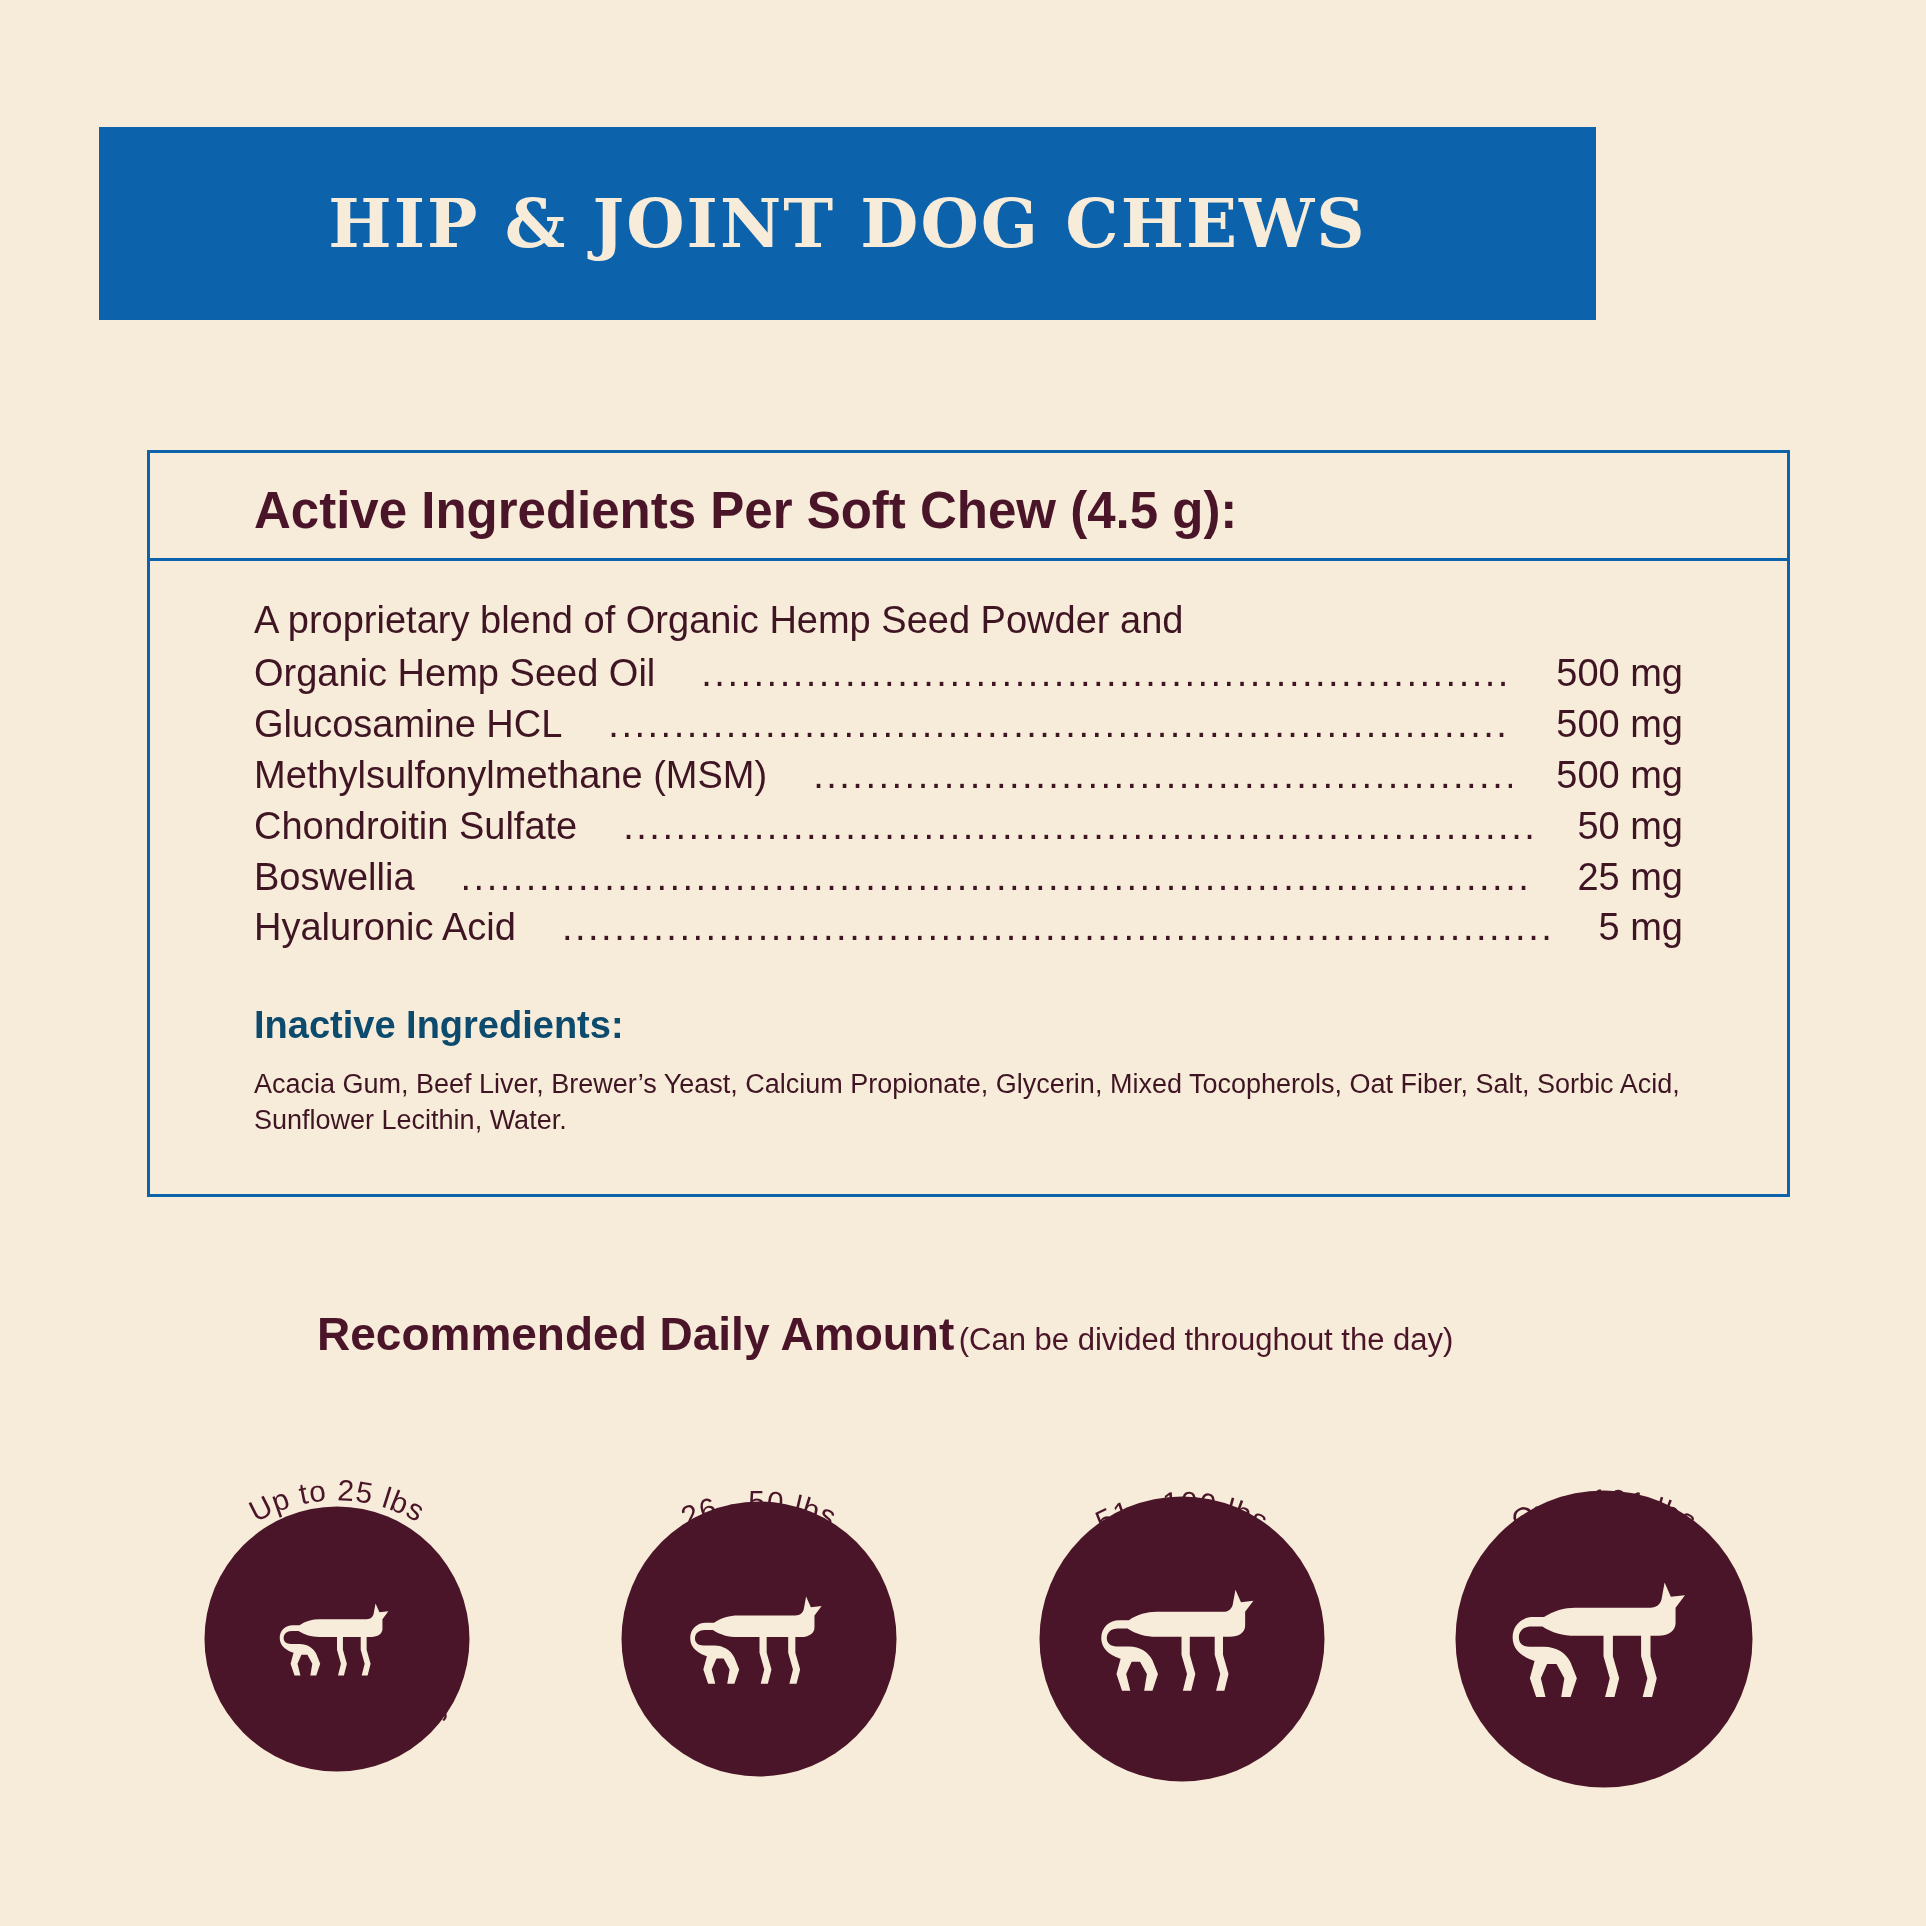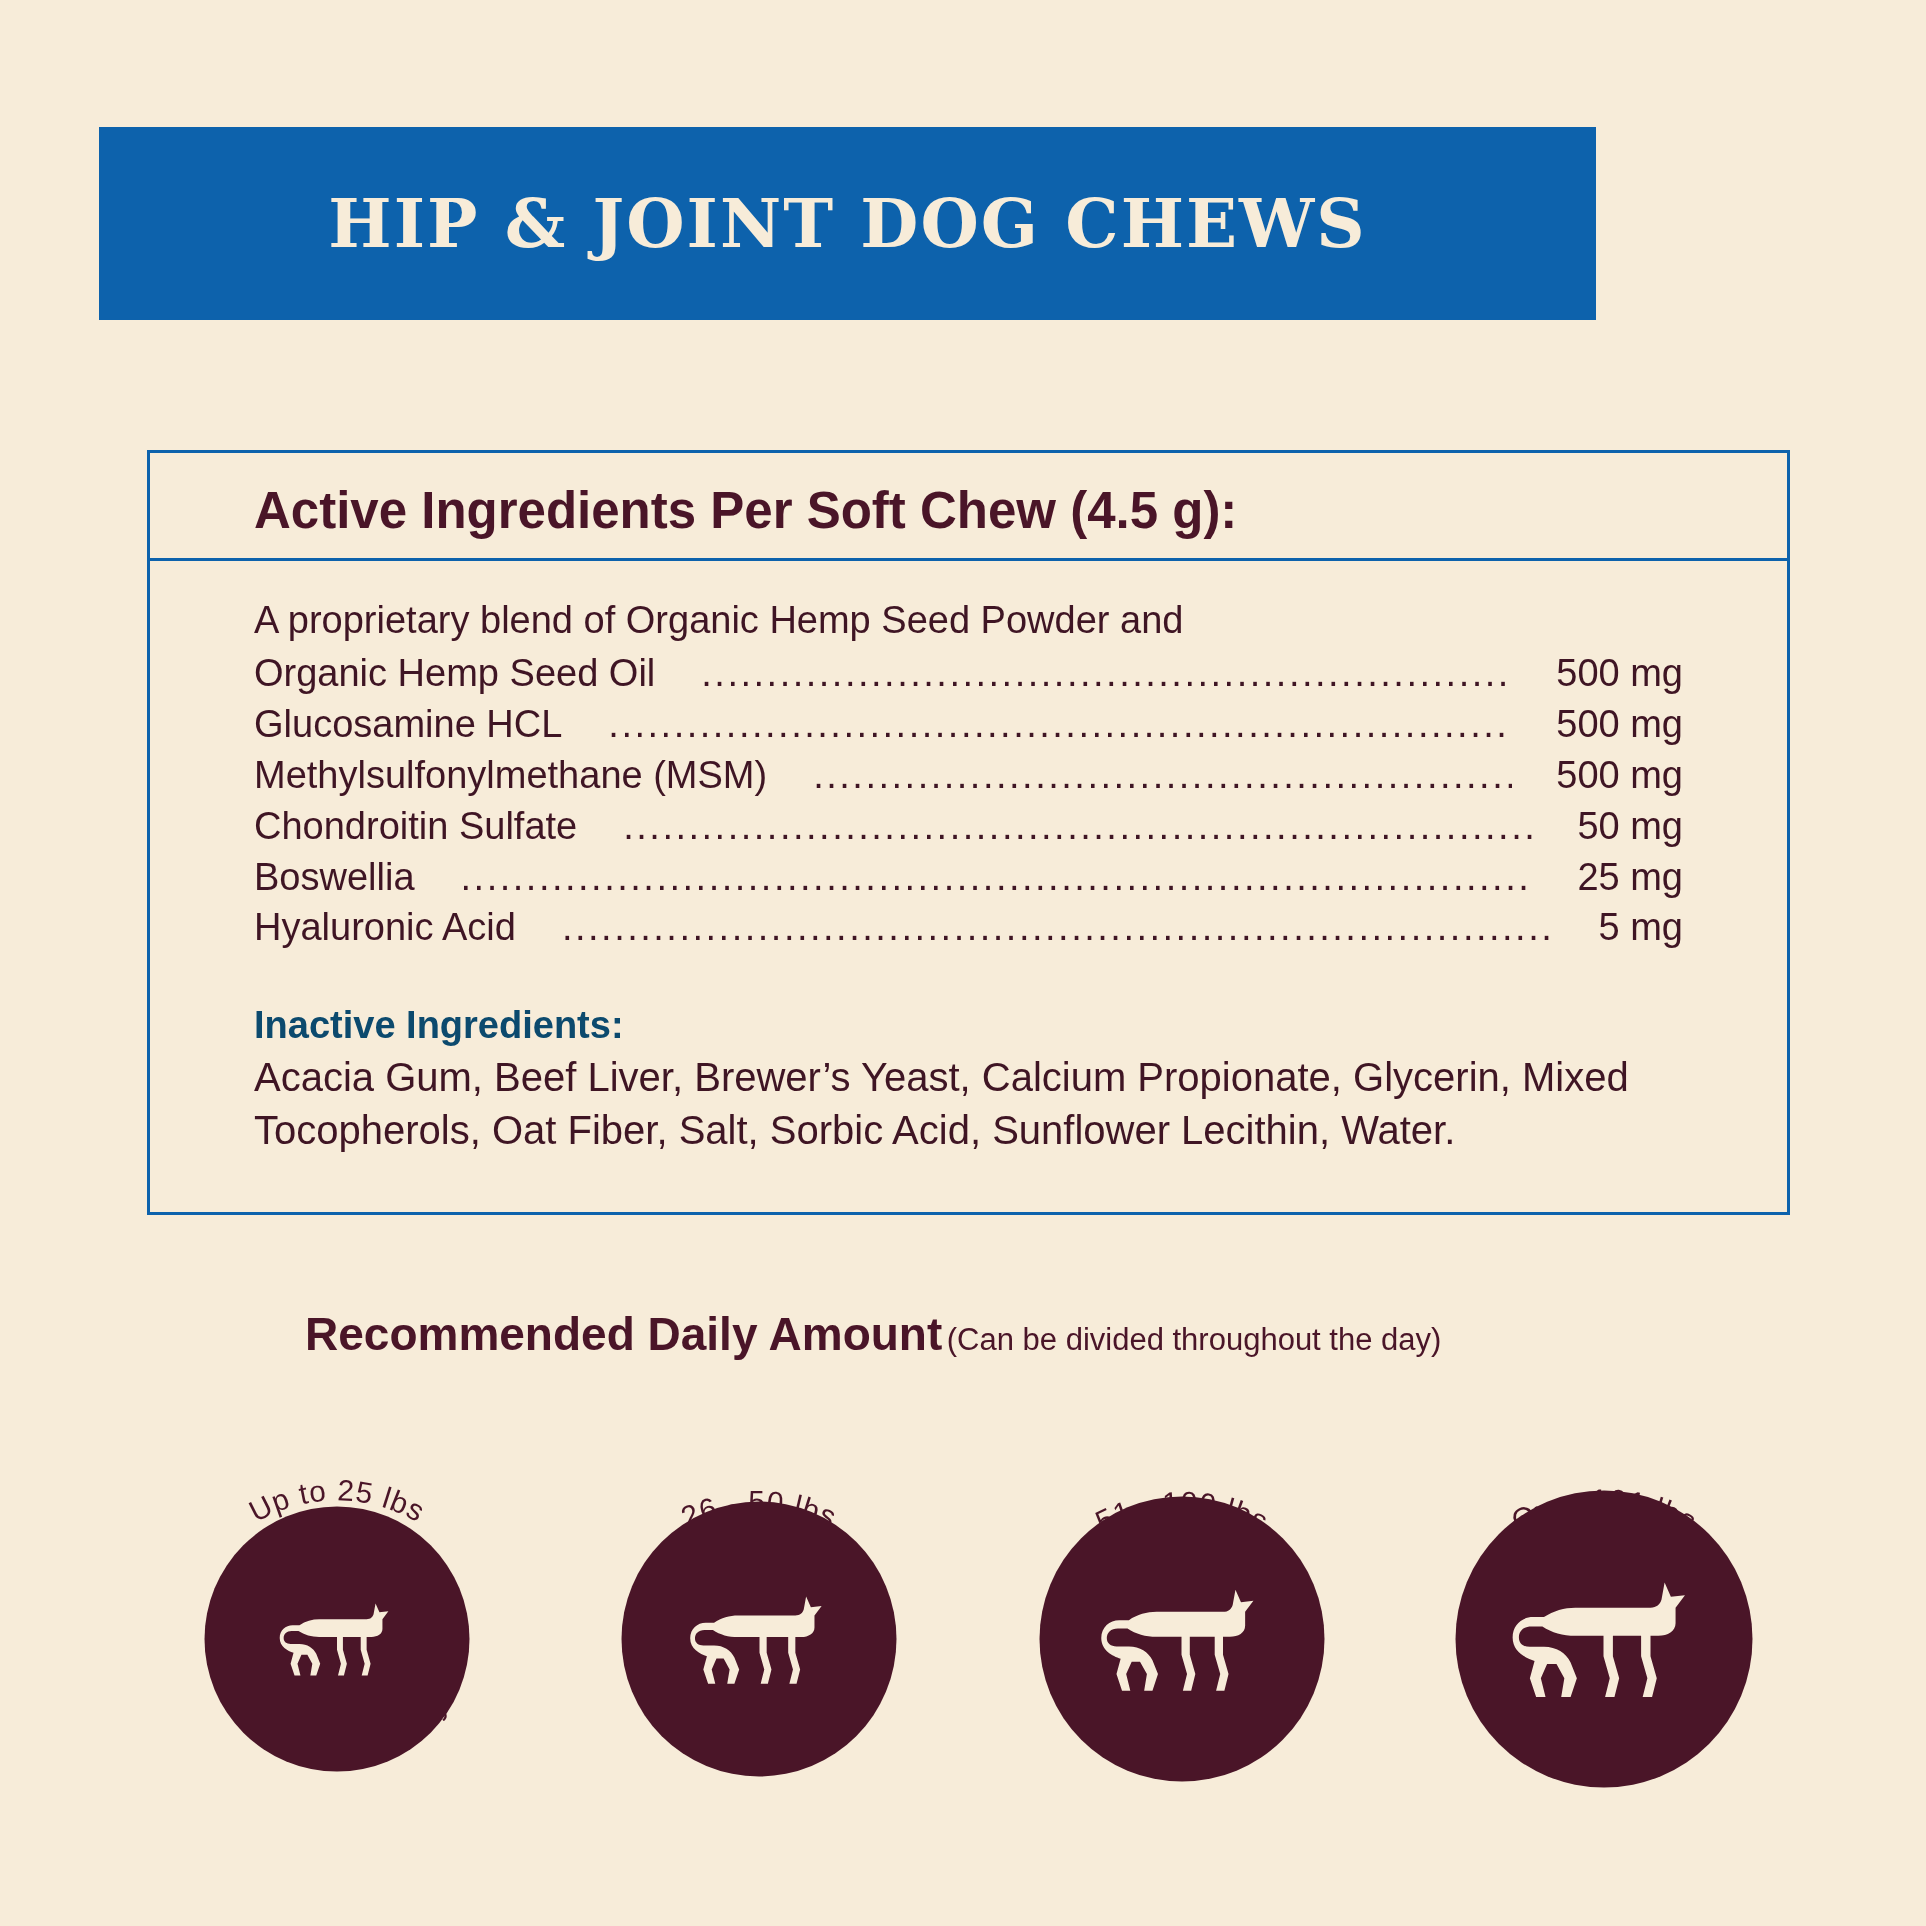--- a/index.html
+++ b/index.html
@@ -94,31 +94,31 @@
   }
   .ing-amt { flex: 0 0 auto; text-align: right; }
 
   .inactive-title {
     margin-top: 51px;
     font-size: 38px;
     font-weight: bold;
     color: #0c4a6e;
   }
   .inactive-text {
-    margin-top: 4px;
-    font-size: 40px;
+    margin-top: 20px;
+    font-size: 27px;
     line-height: 1.32;
     color: #3f1524;
     max-width: 1426px;
   }
 
   
   .dose-heading {
     position: absolute;
-    left: 305px;
+    left: 317px;
     top: 1307px;
     white-space: nowrap;
   }
   .dose-heading .main {
     font-size: 46px;
     font-weight: bold;
     color: #4a1528;
   }
   .dose-heading .sub {
     font-size: 31px;

